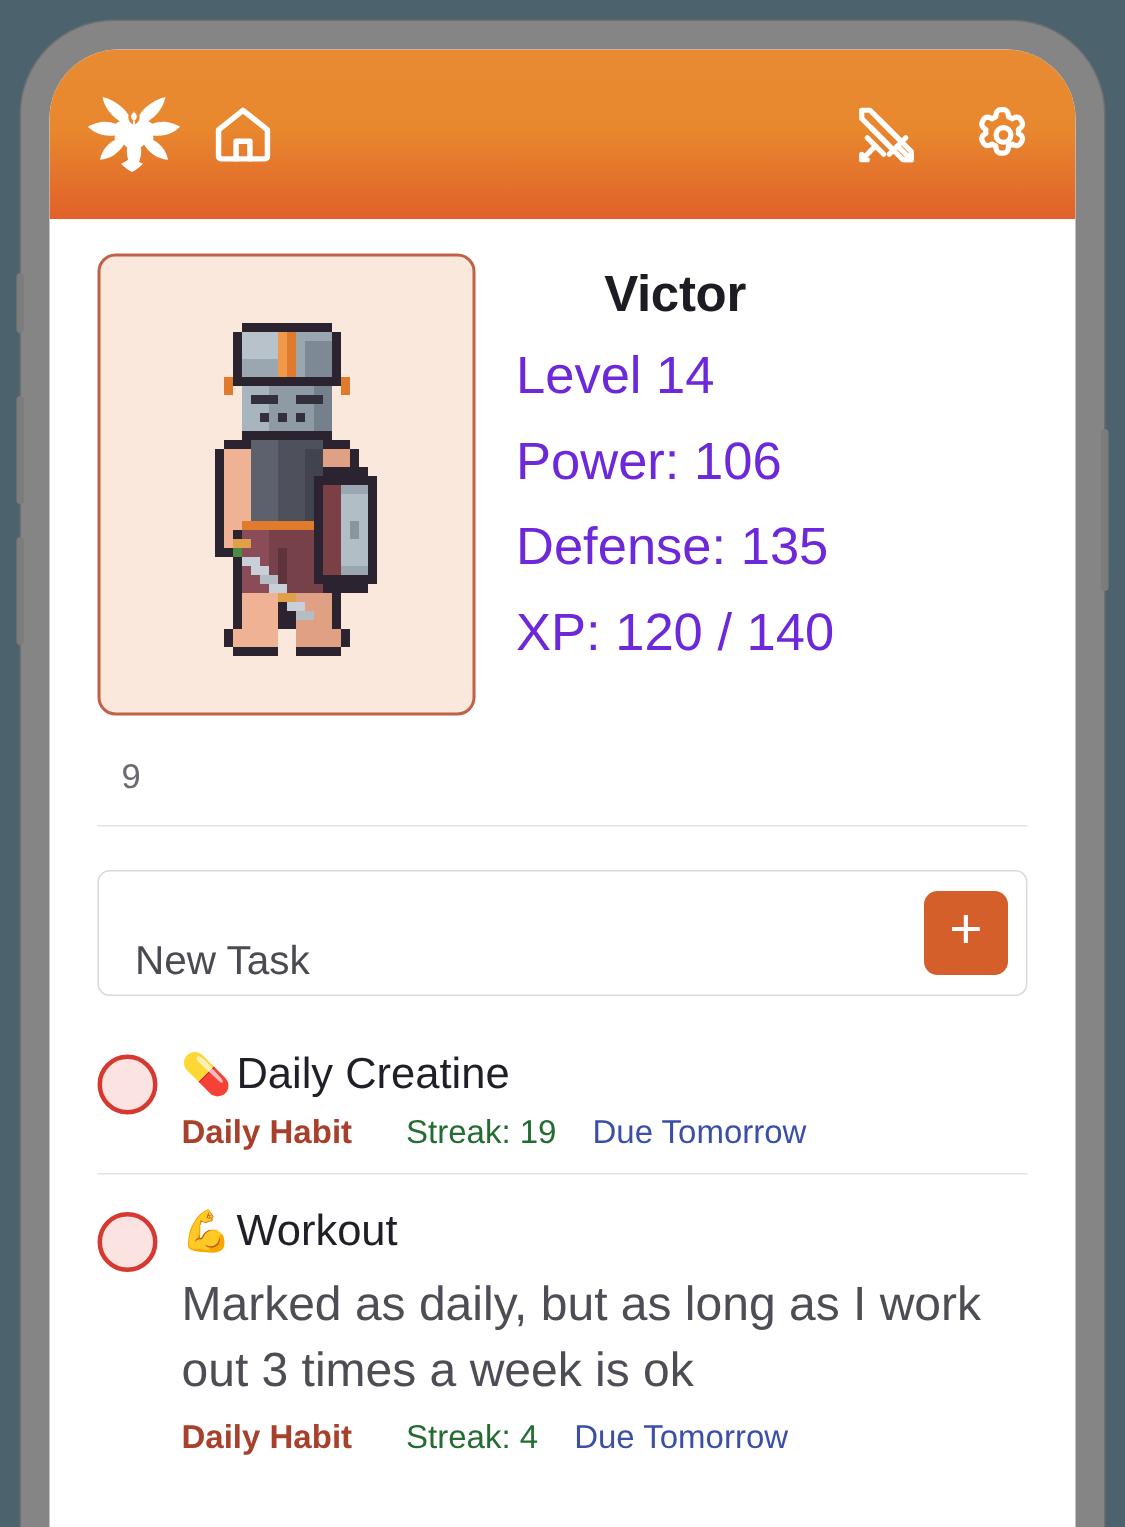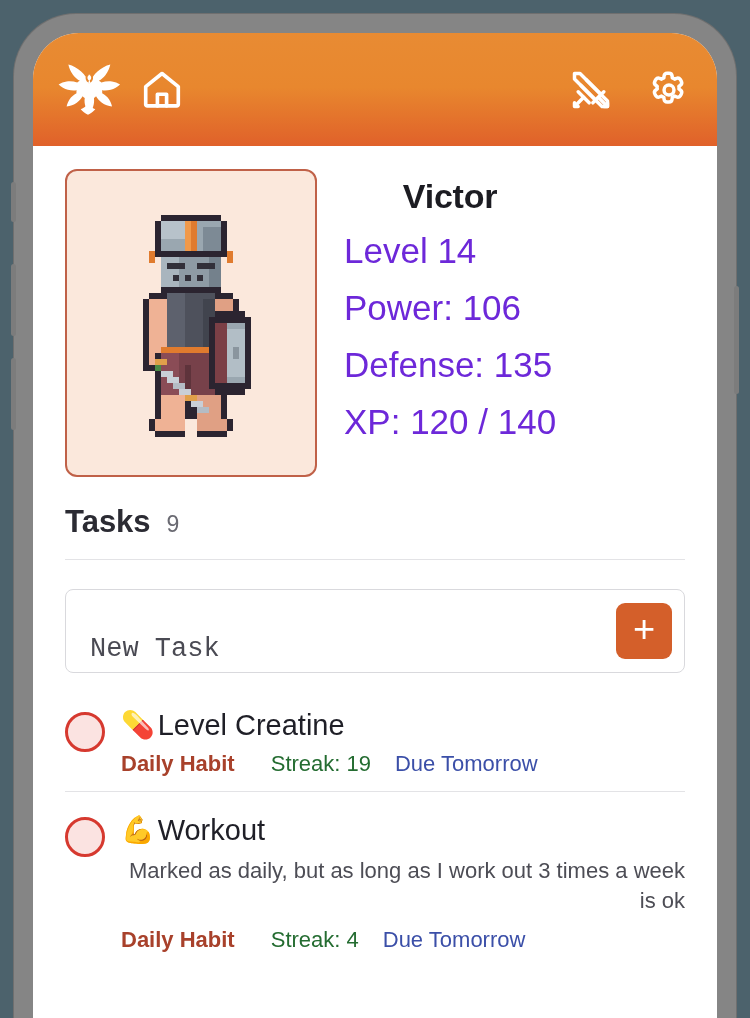--- a/index.html
+++ b/index.html
@@ -98,21 +98,21 @@
     margin-top: 29px;
     height: 84px;
     border: 1px solid #d9d9dd;
     border-radius: 8px;
     display: flex; align-items: center;
     padding: 0 12px 0 24px;
     background: #fff;
   }
   #new-task-input {
     flex: 1; border: 0; outline: none;
-    font-family: Liberation Mono, monospace;
+    font-family: Liberation Sans, sans-serif;
     font-size: 27px; color: #2b2b33; background: transparent; margin-top: 36px;
   }
   #new-task-input::placeholder { color: #4a4a53; opacity: 1; }
   #add-task-button {
     width: 56px; height: 56px;
     background: #d45f2a;
     border: 0; border-radius: 9px;
     color: #fff; cursor: pointer;
     display: flex; align-items: center; justify-content: center;
     font-size: 38px; line-height: 1; padding-bottom: 4px;
@@ -133,22 +133,22 @@
     margin-right: 16px; margin-top: 3px;
     cursor: pointer;
   }
   .task-body { flex: 1; min-width: 0; }
   .task-title {
     font-size: 29px; color: #1f1f27;
     line-height: 1.12; display: flex; align-items: center;
   }
   .task-emoji { margin-right: 3px; font-size: 27px; line-height: 1; }
   .task-desc {
-    font-size: 22px; color: #4d4d55;
-    line-height: 1.38; margin-top: 9px; max-width: 580px; text-align: right;
+    font-size: 32px; color: #4d4d55;
+    line-height: 1.38; margin-top: 9px; max-width: 580px;
   }
   .task-meta { display: flex; margin-top: 10px; font-size: 22px; }
   .meta-habit  { color: #a8412b; margin-right: 36px; font-weight: bold; }
   .meta-streak { color: #246c31; margin-right: 24px; }
   .meta-due    { color: #3b4fa8; }
 </style>
 </head>
 <body>
 
 <div id="phone-frame">
@@ -297,38 +297,37 @@
         <div id="stats">
           <div id="char-name">Victor</div>
           <div class="stat-line">Level 14</div>
           <div class="stat-line">Power: 106</div>
           <div class="stat-line">Defense: 135</div>
           <div class="stat-line">XP: 120 / 140</div>
         </div>
       </div>
 
       <div id="tasks-header">
-        <span id="tasks-title">Tasks</span>
         <span id="tasks-count">9</span>
       </div>
       <div id="tasks-rule"></div>
 
       <div id="new-task-row">
         <input id="new-task-input" type="text" placeholder="New Task" style="">
         <button id="add-task-button">+</button>
       </div>
 
       <div id="task-list">
 
         <div class="task-item">
           <div class="task-check"></div>
           <div class="task-body">
             <div class="task-title">
               <span class="task-emoji">💊</span>
-              <span>Level Creatine</span>
+              <span>Daily Creatine</span>
             </div>
             <div class="task-meta">
               <span class="meta-habit">Daily Habit</span>
               <span class="meta-streak">Streak: 19</span>
               <span class="meta-due">Due Tomorrow</span>
             </div>
           </div>
         </div>
 
         <div class="task-item">

